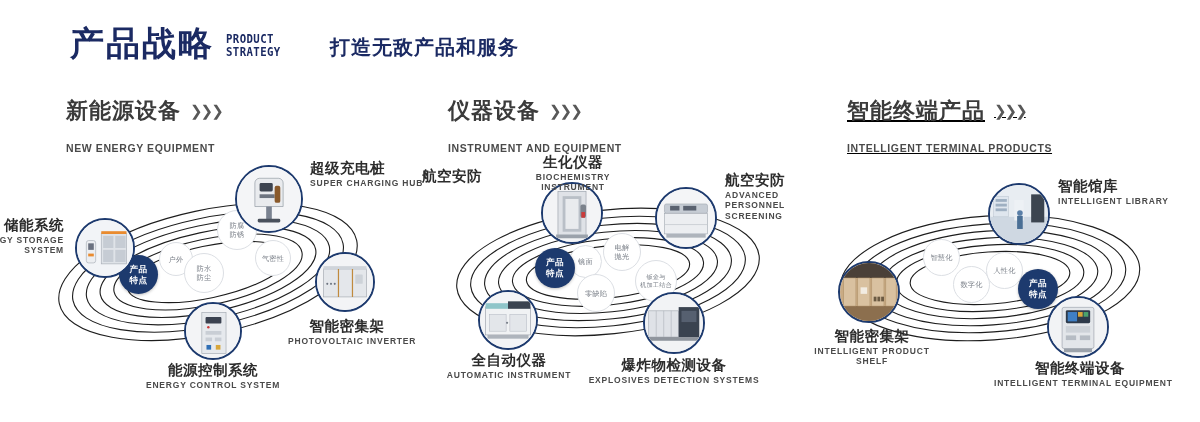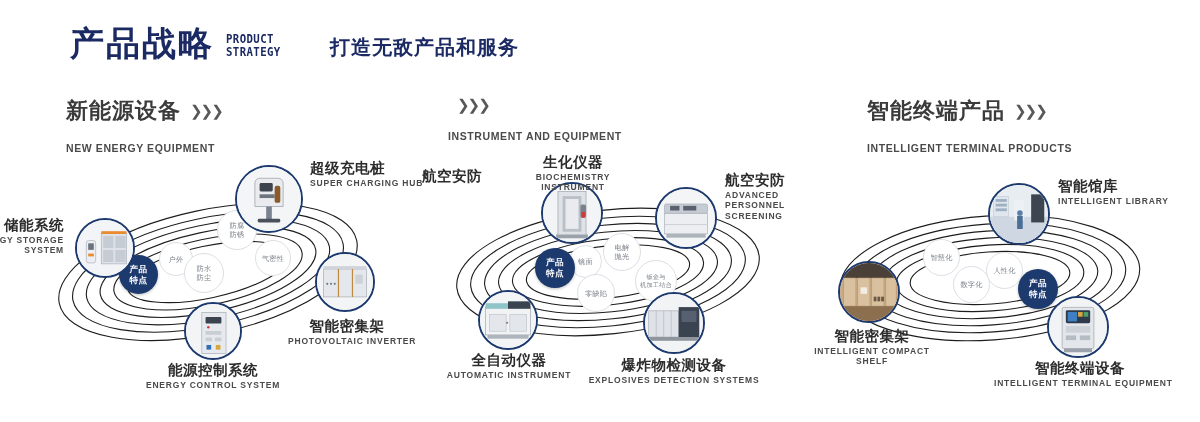--- a/index.html
+++ b/index.html
@@ -103,26 +103,27 @@
   <div class="sec" style="left:66px;top:96px;">
     <div class="sec-cn">
       <span>新能源设备</span>
       <span class="chev">❯❯❯</span>
     </div>
     <div class="sec-en">NEW ENERGY EQUIPMENT</div>
   </div>
 
   <div class="sec" style="left:448px;top:96px;">
     <div class="sec-cn">
+      <span>仪器设备</span>
       <span class="chev">❯❯❯</span>
     </div>
     <div class="sec-en">INSTRUMENT AND EQUIPMENT</div>
   </div>
 
-  <div class="sec" style="left:867px;top:96px;">
+  <div class="sec" style="left:847px;top:96px;text-decoration:underline;">
     <div class="sec-cn">
       <span>智能终端产品</span>
       <span class="chev">❯❯❯</span>
     </div>
     <div class="sec-en">INTELLIGENT TERMINAL PRODUCTS</div>
   </div>
 
   <div class="cluster" style="left:0px;top:150px;width:420px;height:250px;">
 
     <svg class="rings" width="420" height="250" viewBox="0 0 420 250">
@@ -393,21 +394,21 @@
         <rect x="22" y="26" width="7" height="7" fill="#f2ece2"></rect>
         <g fill="#6b5a42">
             <rect x="36" y="36" width="3" height="5"></rect>
             <rect x="40" y="36" width="3" height="5"></rect>
             <rect x="44" y="36" width="3" height="5"></rect>
           </g>
       </svg>
     </div>
     <div class="nlabel ctr" style="left:22px;top:178px;width:120px;">
       <div class="cn">智能密集架</div>
-      <div class="en" style="white-space:pre-line;">INTELLIGENT COMPACT
+      <div class="en" style="white-space:pre-line;">INTELLIGENT PRODUCT
 SHELF</div>
     </div>
 
     <div class="node" style="left:257px;top:146px;width:62px;height:62px;">
       <svg class="art" viewBox="0 0 62 62">
         <rect width="62" height="62" fill="#f2f3f5"></rect>
         <rect x="14" y="10" width="34" height="44" rx="2" fill="#e3e6ea" stroke="#9ba2ab" stroke-width=".7"></rect>
         <rect x="18" y="13" width="26" height="14" rx="1.5" fill="#2e3a4a"></rect>
         <rect x="20" y="15" width="10" height="10" fill="#3f7fc4"></rect>
         <rect x="31" y="15" width="5" height="5" fill="#d8a63a"></rect>

